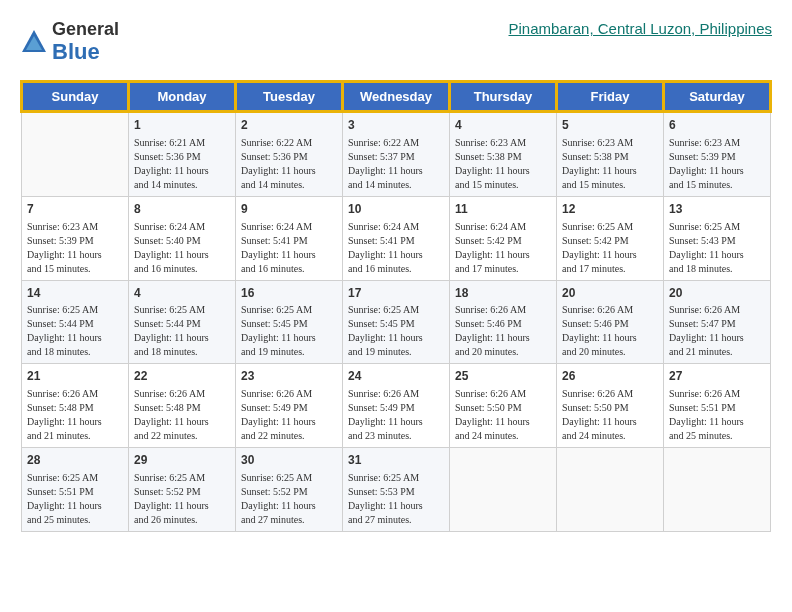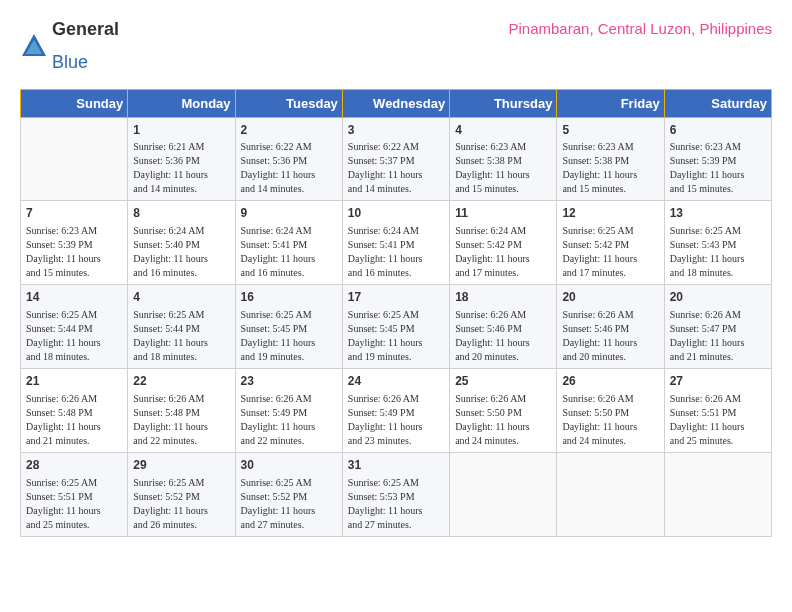--- a/index.html
+++ b/index.html
@@ -24,58 +24,58 @@
       display: flex;
       flex-direction: column;
       line-height: 1.1;
     }
     .logo-general {
       font-size: 18px;
       font-weight: bold;
       color: #333;
     }
     .logo-blue {
-      font-size: 18px;
-      font-weight: normal;
+      font-size: 22px;
+      font-weight: bold;
       color: #2e6db4;
-      margin-top: 13px;
     }
     .logo-icon {
       width: 28px;
       height: 28px;
       margin-right: 4px;
     }
     .title-block {
       text-align: right;
     }
     .month-title {
       font-size: 38px;
       font-weight: bold;
       color: #333;
       line-height: 1.1;
     }
     .location {
       font-size: 15px;
-      color: #ec4899;
+      color: #0f766e;
+      text-decoration: underline;
     }
     table {
       width: 100%;
       border-collapse: collapse;
       font-size: 10px;
     }
     thead tr {
       background-color: #3a6bbf;
       color: #fff;
     }
     thead th {
       padding: 6px 4px;
-      text-align: right;
+      text-align: center;
       font-size: 13px;
       font-weight: bold;
-      border: 1px solid #eab308;
+      border: 3px solid #eab308;
     }
     tbody tr {
       vertical-align: top;
     }
     tbody td {
       border: 1px solid #d0d0d0;
       padding: 4px 5px;
       min-height: 80px;
       color: #333;
       line-height: 1.4;

